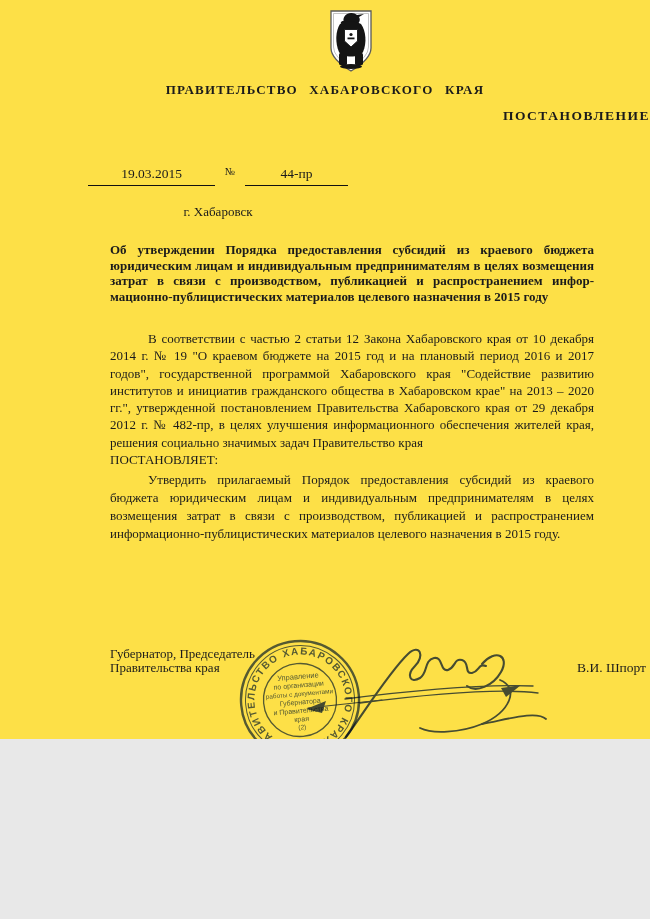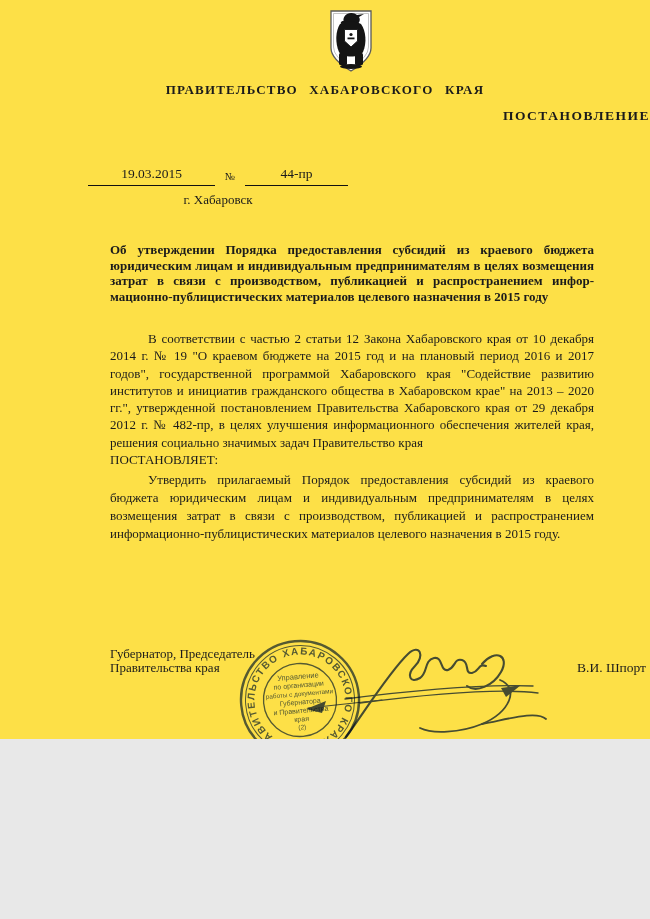--- a/index.html
+++ b/index.html
@@ -15,26 +15,26 @@
   .org-name {
     left:0; top:82px; width:704px; text-align:center;
     font-weight:bold; font-size:13px; letter-spacing:1.2px; word-spacing:7px;
   }
   .doc-type {
     left:0; top:108px; width:704px; text-align:right;
     font-weight:bold; font-size:13.5px; letter-spacing:1.5px;
   }
 
   
-  .date-row { left:88px; top:166px; width:260px; display:flex; align-items:flex-end; }
+  .date-row { left:88px; top:166px; width:260px; display:flex; }
   .field { border-bottom:1.6px solid #111; text-align:center; font-size:13.5px; padding-bottom:3px; }
   .field-date { width:127px; }
   .num-sign { width:30px; text-align:center; font-size:10.5px; padding-bottom:4px; }
   .field-num { width:103px; }
-  .city { left:88px; top:192px; width:260px; text-align:center; font-size:13px; }
+  .city { left:88px; top:204px; width:260px; text-align:center; font-size:13px; }
 
   
   .title {
     left:110px; top:242px; width:484px;
     font-weight:bold; font-size:13px; line-height:15.7px;
     text-align:justify; hyphens:manual;
   }
 
   
   .body-block { left:110px; top:330px; width:484px; font-size:13px; }

